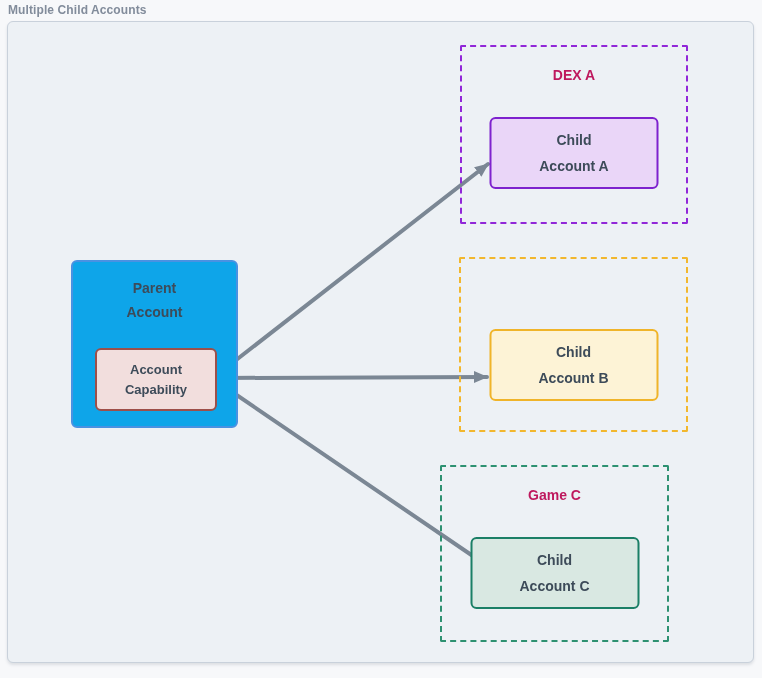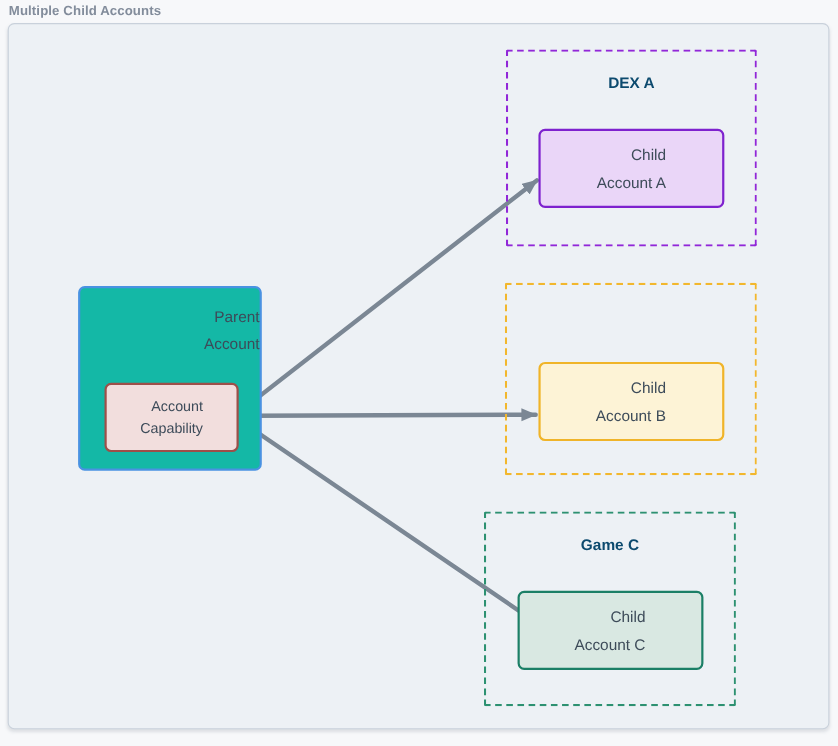--- a/index.html
+++ b/index.html
@@ -27,30 +27,30 @@
   }
 
   .arrow-layer {
     position: absolute; left: 0; top: 0;
     width: 747px; height: 642px;
     pointer-events: none;
   }
 
   .node-text {
     white-space: pre-line;
-    text-align: right;
+    text-align: center;
     color: #3d4b59;
-    font-weight: 400;
+    font-weight: 700;
   }
 
   
   .parent-box {
     position: absolute; left: 63px; top: 238px;
     width: 167px; height: 168px;
-    background: #14b8a6;
+    background: #0ea5e9;
     border: 2px solid #4992e2;
     border-radius: 6px;
   }
   .parent-label {
     margin-top: 14px;
     font-size: 14px; line-height: 24px;
   }
   .capability-box {
     position: absolute; left: 22px; top: 86px;
     width: 122px; height: 63px;
@@ -68,21 +68,21 @@
     border-radius: 2px;
     background: transparent;
   }
   .env-dex  { left: 452px; top: 23px;  width: 228px; height: 179px; border-color: #9127d8; }
   .env-defi { left: 451px; top: 235px; width: 229px; height: 175px; border-color: #f2b72d; }
   .env-game { left: 432px; top: 443px; width: 229px; height: 177px; border-color: #2d9171; }
 
   .env-label {
     margin-top: 20px;
     text-align: center;
-    font-size: 14px; font-weight: 700; color: #0c4a6e;
+    font-size: 14px; font-weight: 700; color: #be185d;
   }
 
   .child-box {
     position: absolute; top: 70px; left: 50%;
     transform: translateX(-50%);
     width: 169px; height: 72px;
     border-width: 2px; border-style: solid;
     border-radius: 6px;
     display: flex; align-items: center; justify-content: center;
   }

